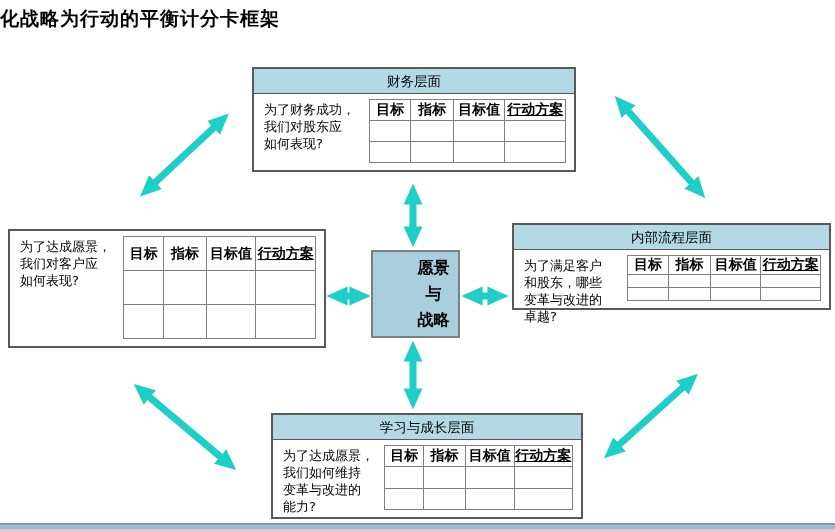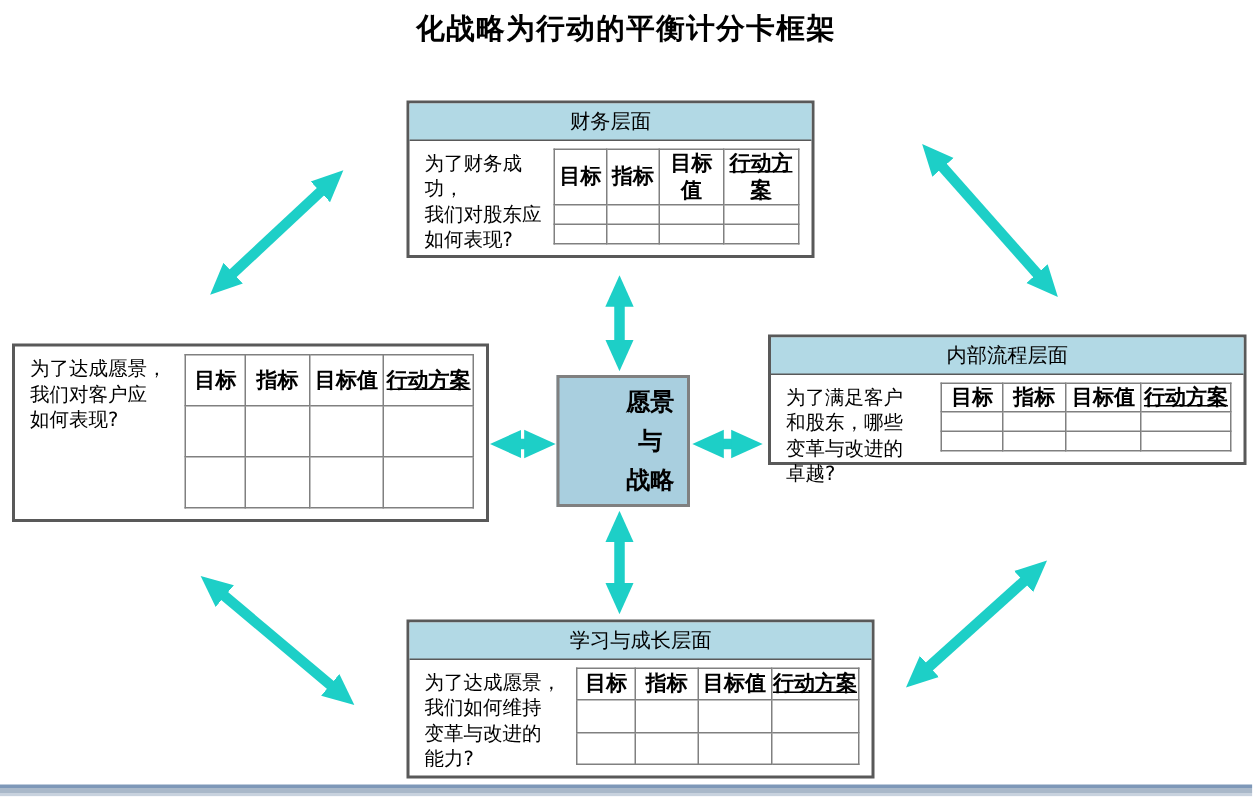--- a/index.html
+++ b/index.html
@@ -11,21 +11,21 @@
     height: 531px;
     background: #ffffff;
     overflow: hidden;
   }
 
   .page-title {
     position: absolute;
     top: 6px;
     left: 0;
     width: 100%;
-    text-align: center;
+    text-align: left;
     font-size: 19px;
     font-weight: bold;
     color: #000000;
     letter-spacing: 1px;
   }
 
   
   #arrows { position: absolute; left: 0; top: 0; }
   .arrow-line { stroke: var(--accent); stroke-width: 7; }
   .ah-path { fill: var(--accent); }
@@ -99,21 +99,21 @@
     font-size: 16px;
     font-weight: bold;
     color: #000000;
     text-align: center;
     line-height: 1.62;
     white-space: pre-line;
     margin-left: 36px;
   }
 
   
-  .box-financial { left: 271px; top: 67px;  width: 272px; height: 105px; }
+  .box-financial { left: 252px; top: 67px;  width: 324px; height: 105px; }
   .box-customer  { left: 8px;   top: 229px; width: 318px; height: 119px; }
   .box-internal  { left: 512px; top: 223px; width: 319px; height: 87px; }
   .box-learning  { left: 271px; top: 413px; width: 312px; height: 106px; }
 
   
   .footer-bar {
     position: absolute;
     left: 0; right: 0; bottom: 0;
     height: 8px;
     background: linear-gradient(to bottom,

